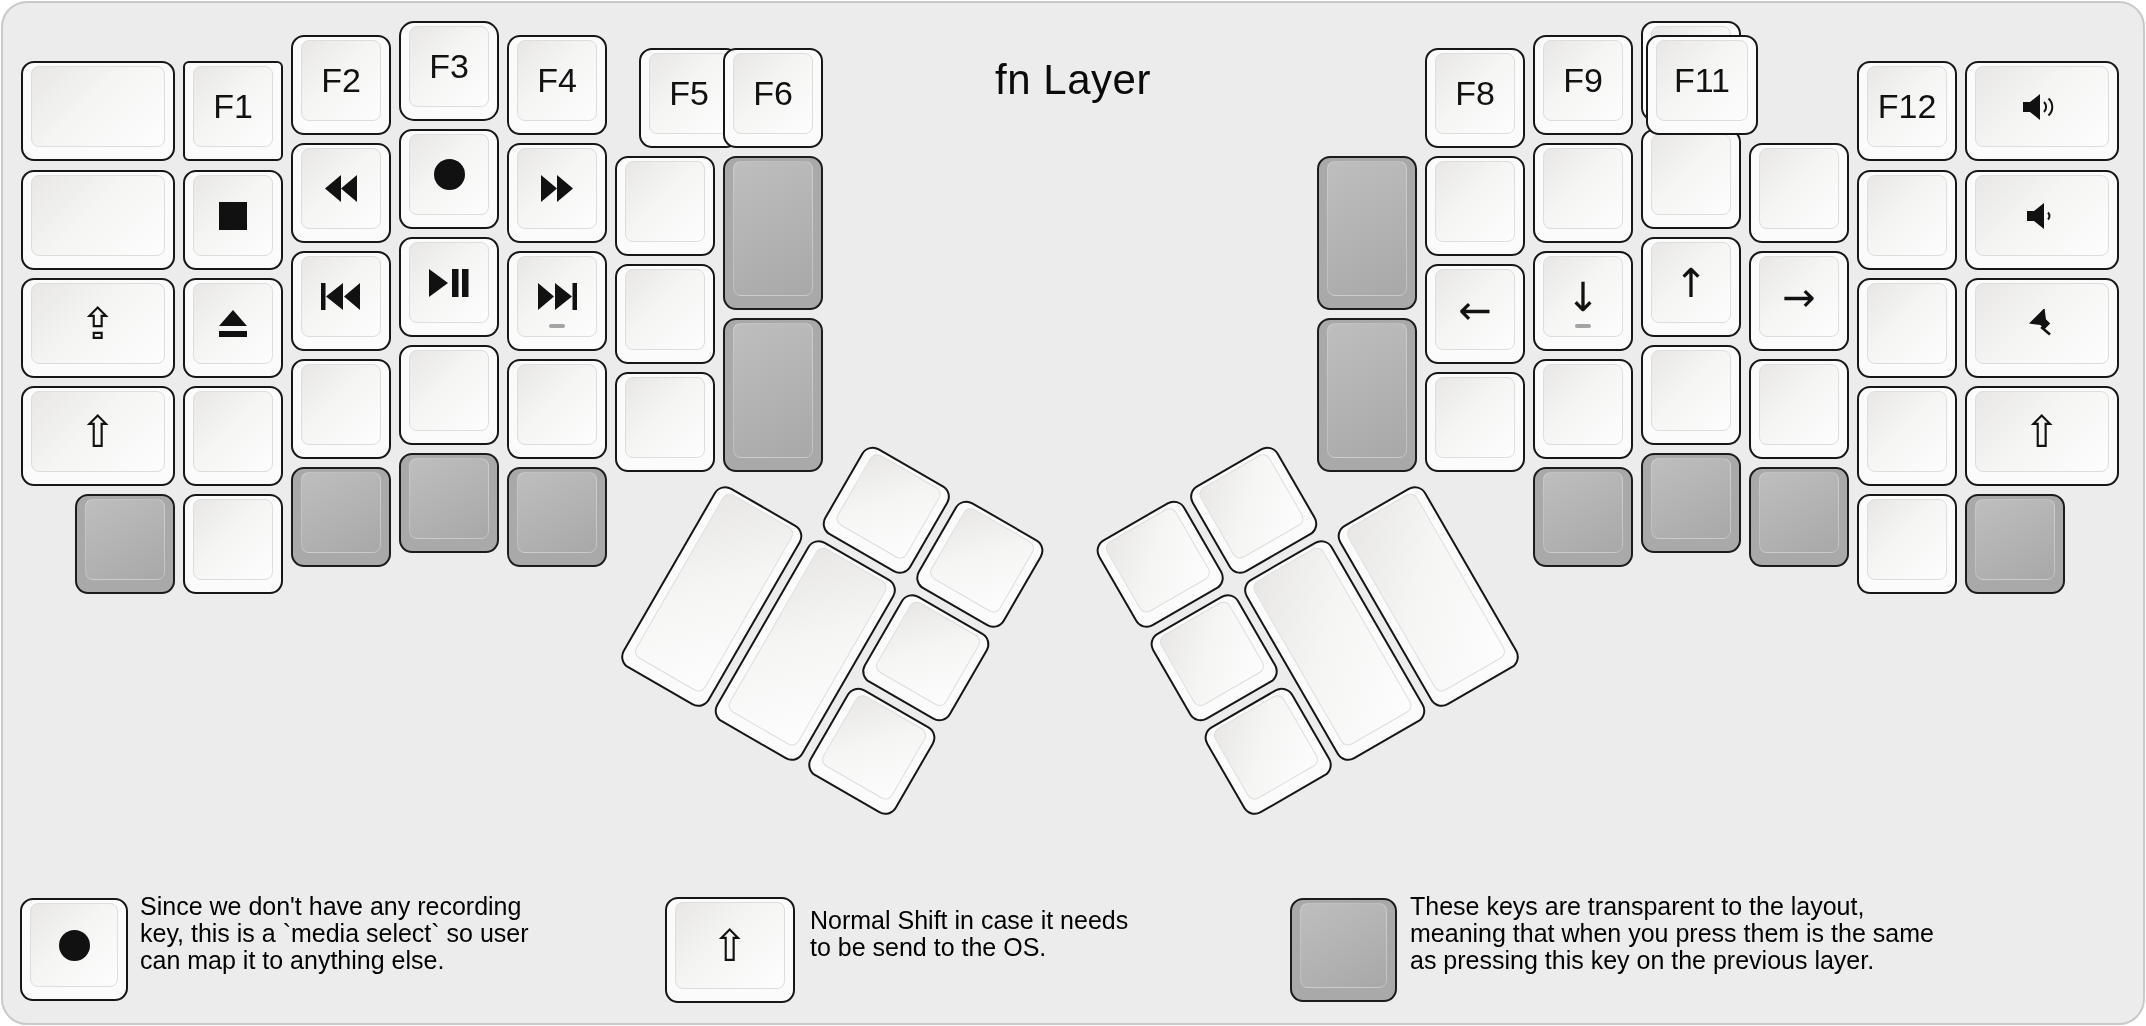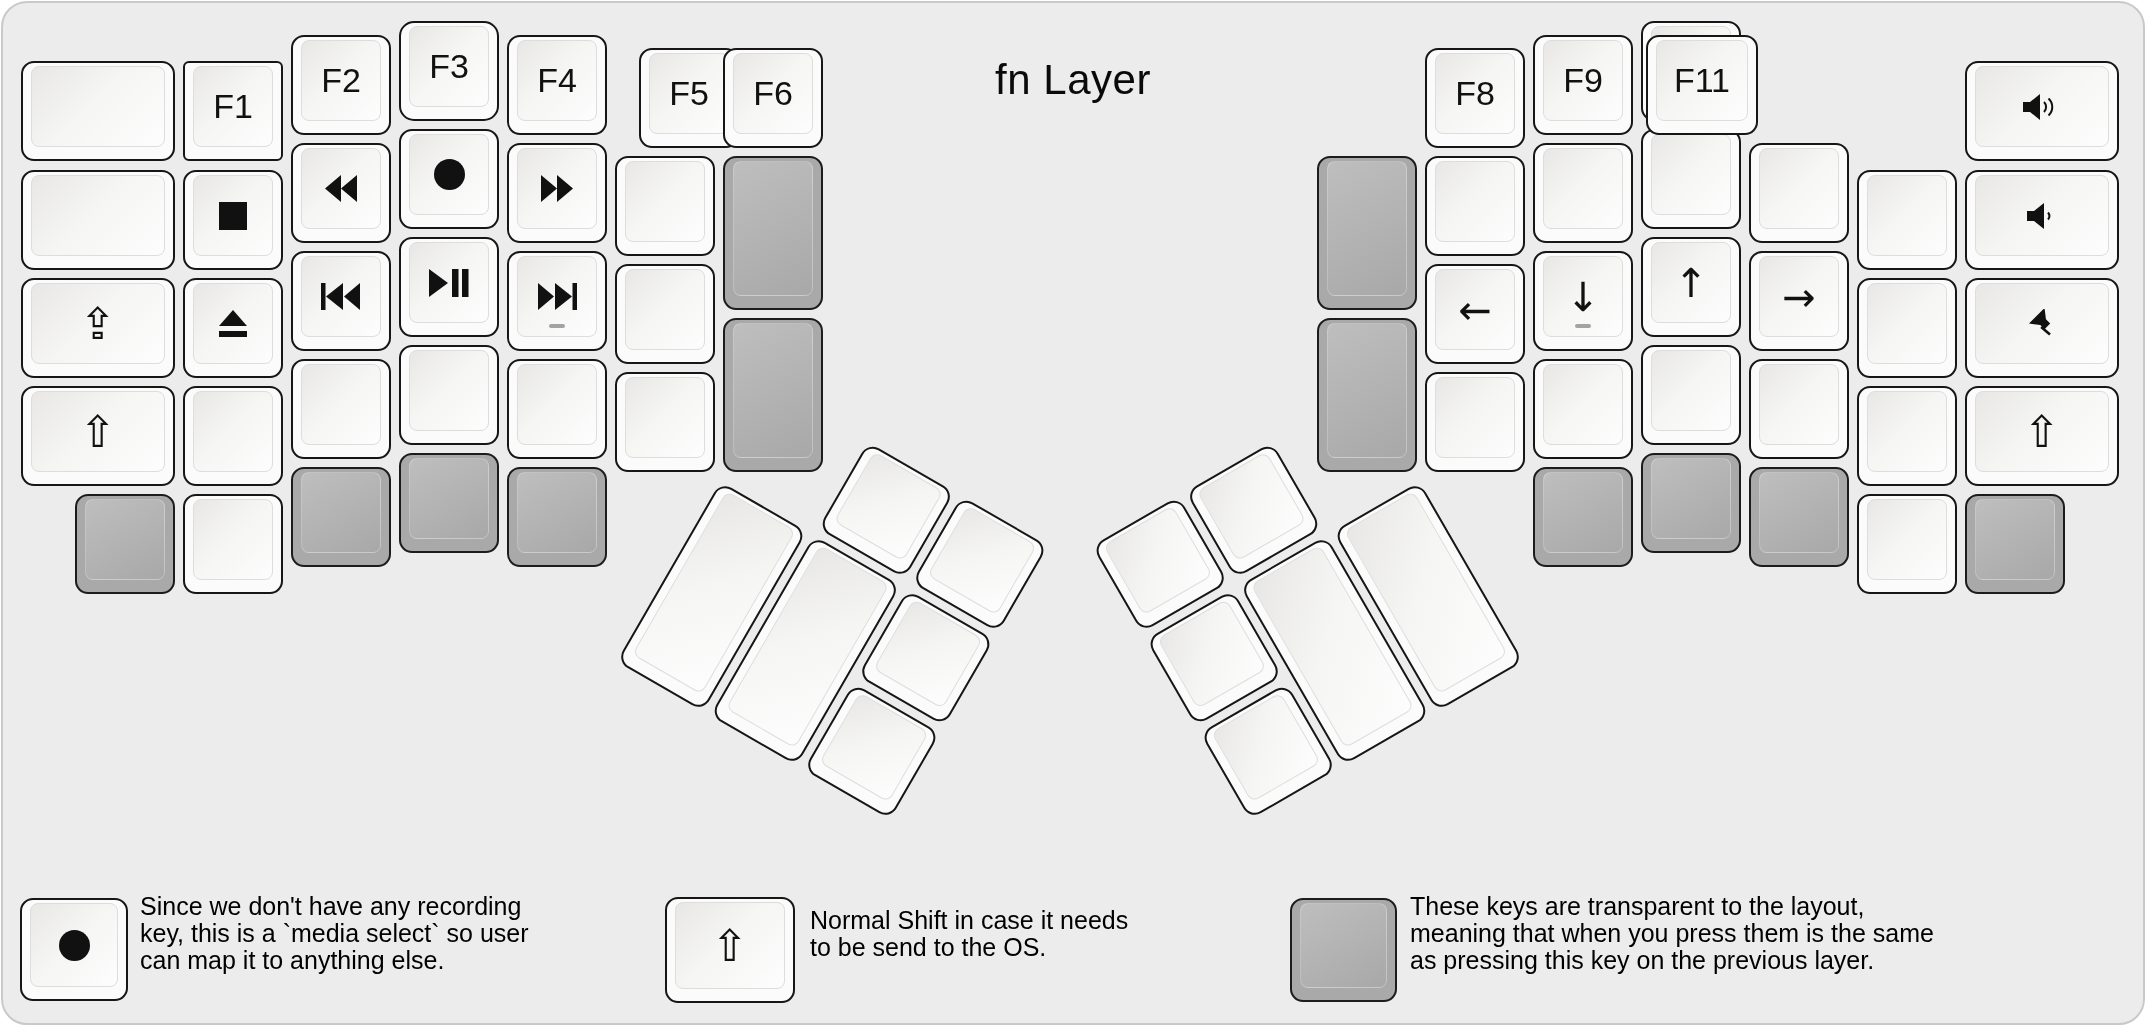--- a/index.html
+++ b/index.html
@@ -314,20 +314,25 @@
         <div class="cap"></div>
       </div>
       <div class="key" style="left: 1749px; top: 251px; width: 100px; height: 100px;">
         <div class="cap">
           <span class="glyph arrow">→</span>
         </div>
       </div>
       <div class="key" style="left: 1749px; top: 359px; width: 100px; height: 100px;">
         <div class="cap"></div>
       </div>
+      <div class="key" style="left: 1857px; top: 61px; width: 100px; height: 100px;">
+        <div class="cap">
+          <span class="flabel">F12</span>
+        </div>
+      </div>
       <div class="key" style="left: 1857px; top: 170px; width: 100px; height: 100px;">
         <div class="cap"></div>
       </div>
       <div class="key" style="left: 1857px; top: 278px; width: 100px; height: 100px;">
         <div class="cap"></div>
       </div>
       <div class="key" style="left: 1857px; top: 386px; width: 100px; height: 100px;">
         <div class="cap"></div>
       </div>
       <div class="key" style="left: 1965px; top: 61px; width: 154px; height: 100px;">

